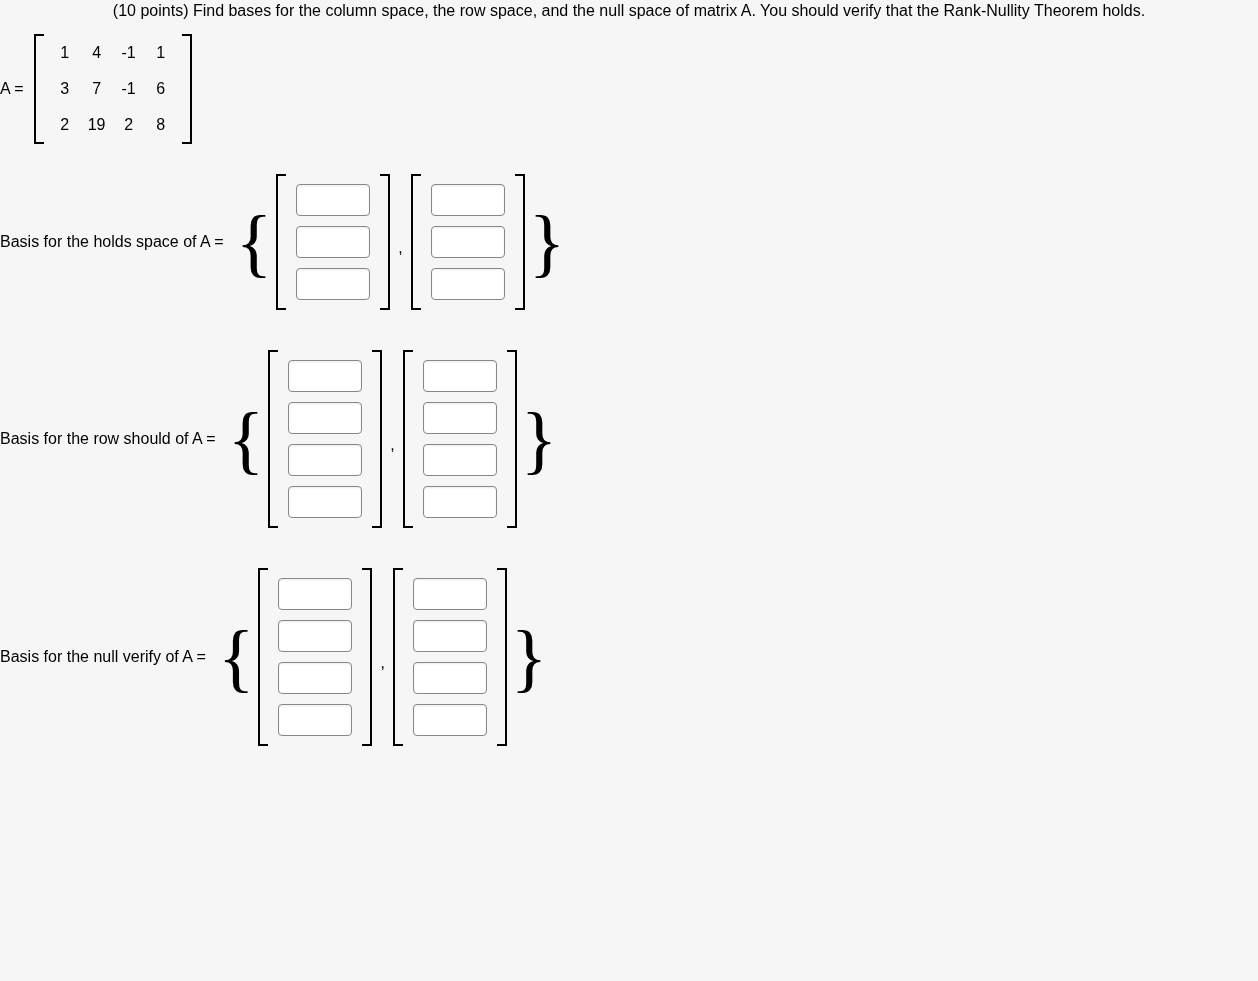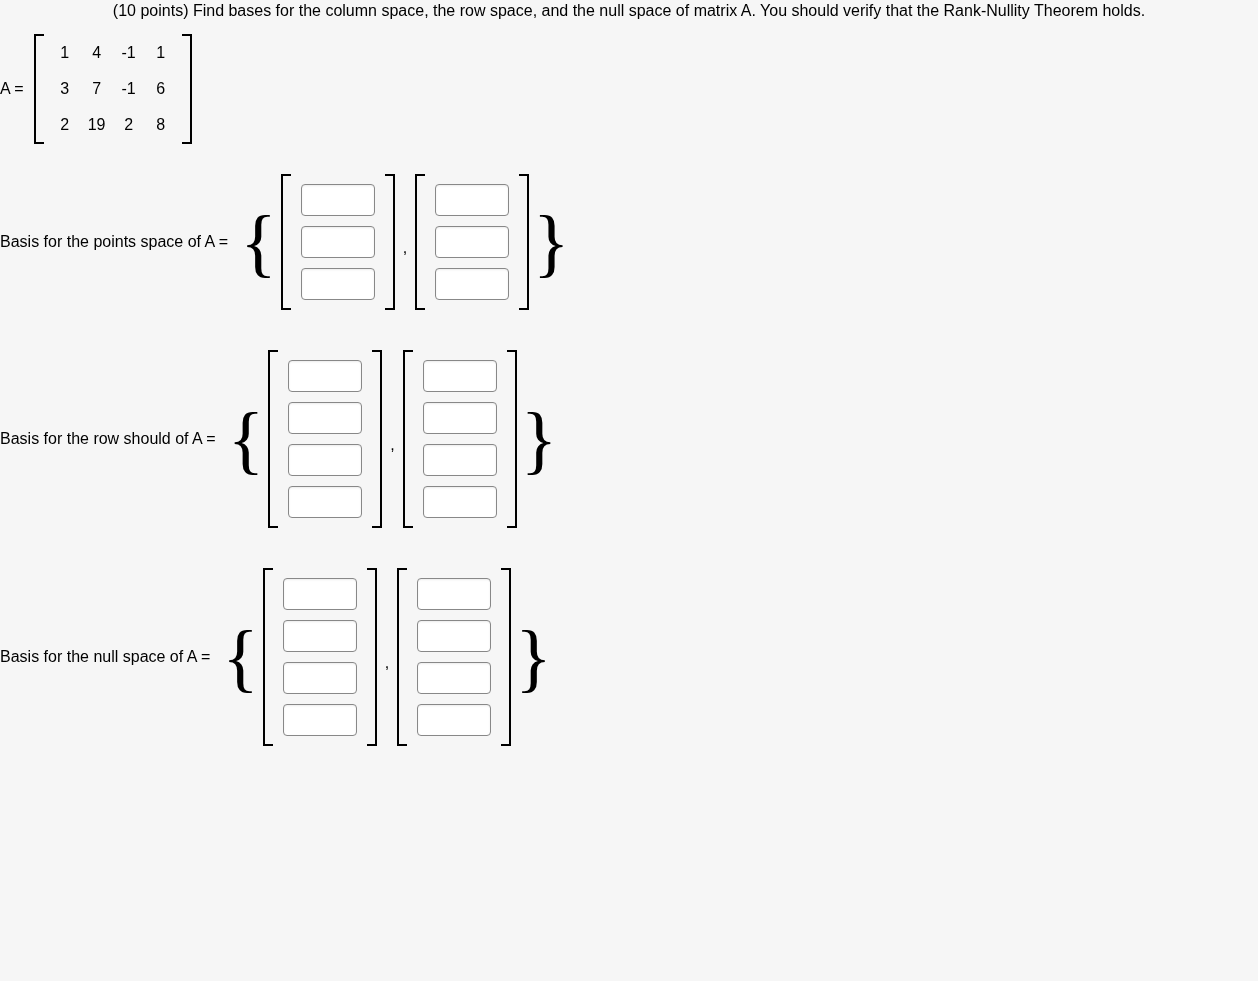--- a/index.html
+++ b/index.html
@@ -148,21 +148,21 @@
         <span class="matrix-cell">8</span>
       </span>
       <span class="bracket right">
           <span class="tick-top"></span>
           <span class="tick-bot"></span>
         </span>
     </span>
   </div>
 
   <div class="answer-row">
-    <span class="answer-label">Basis for the points space of A =</span>
+    <span class="answer-label">Basis for the holds space of A =</span>
     <span class="set-brace">{</span>
 
     <span class="bracketed vector vec3">
       <span class="bracket left">
           <span class="tick-top"></span>
           <span class="tick-bot"></span>
         </span>
       <span class="matrix-body">
         <span class="input-cell"><input type="text" value="" style=""></span>
         <span class="input-cell"><input type="text" value="" style=""></span>
@@ -232,21 +232,21 @@
       <span class="bracket right">
           <span class="tick-top"></span>
           <span class="tick-bot"></span>
         </span>
     </span>
 
     <span class="set-brace">}</span>
   </div>
 
   <div class="answer-row">
-    <span class="answer-label">Basis for the null space of A =</span>
+    <span class="answer-label">Basis for the null verify of A =</span>
     <span class="set-brace">{</span>
 
     <span class="bracketed vector vec4">
       <span class="bracket left">
           <span class="tick-top"></span>
           <span class="tick-bot"></span>
         </span>
       <span class="matrix-body">
         <span class="input-cell"><input type="text" value="" style=""></span>
         <span class="input-cell"><input type="text" value="" style=""></span>

